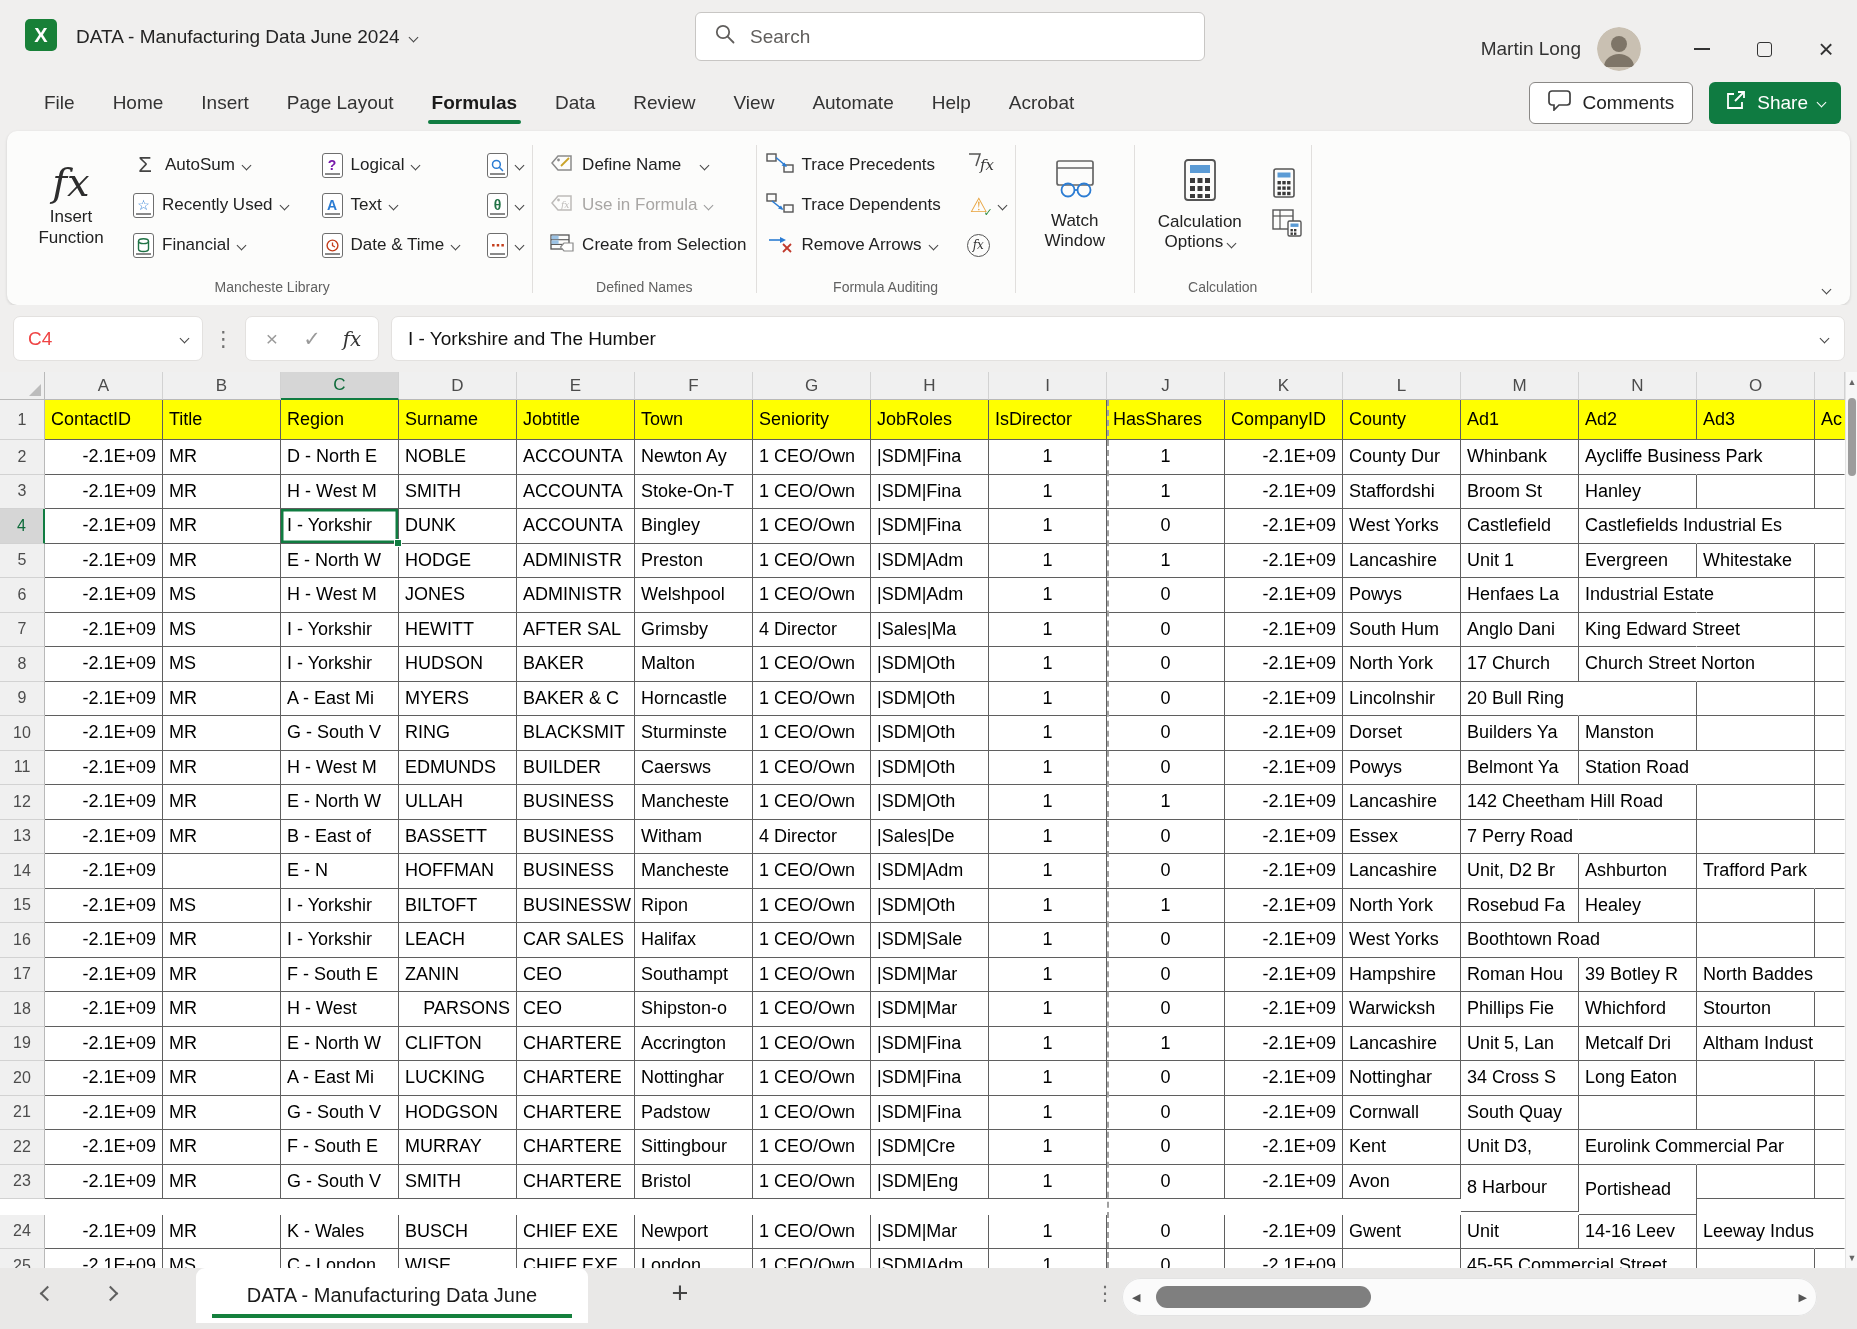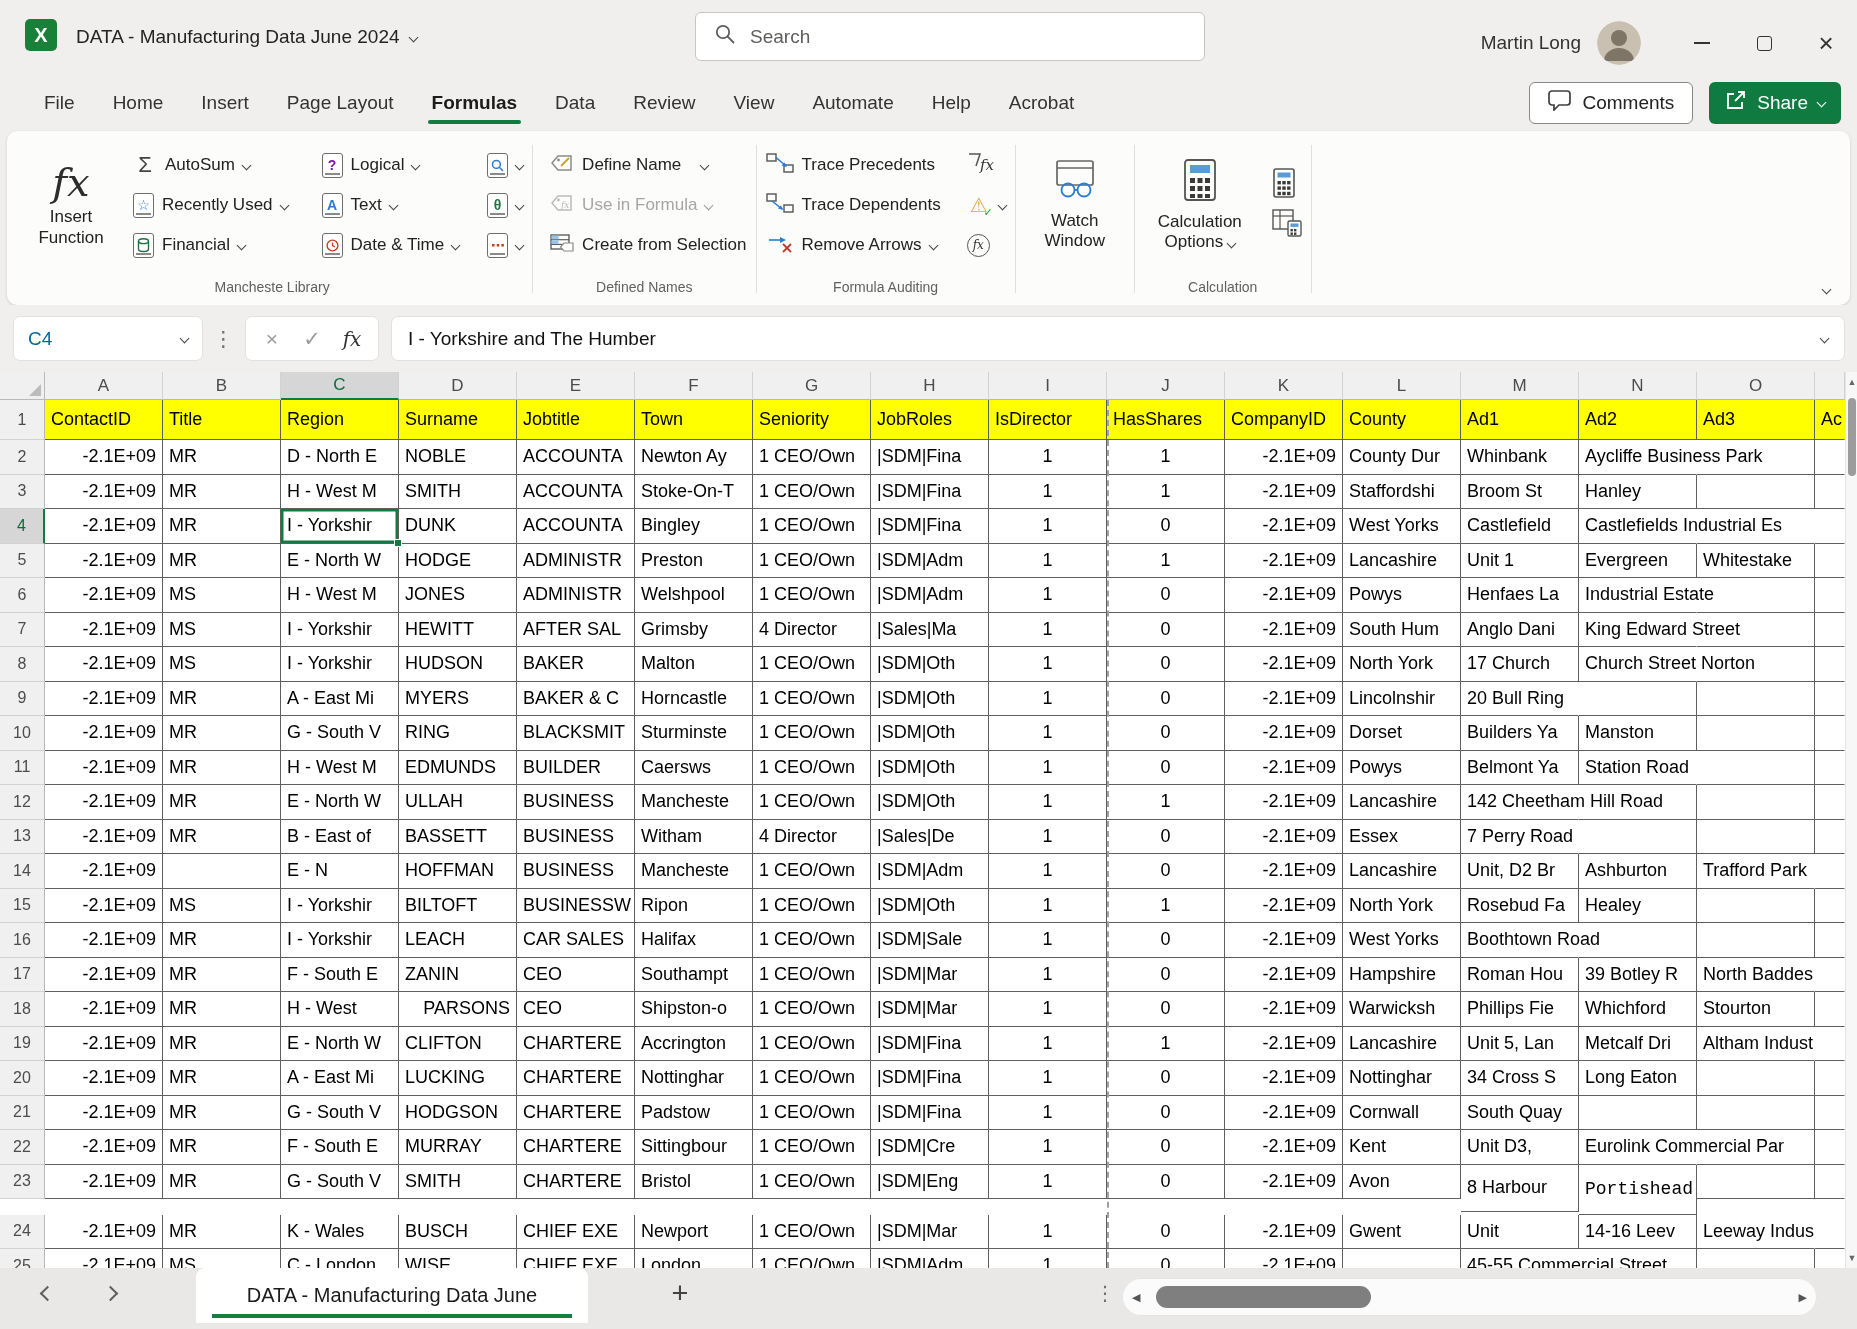--- a/index.html
+++ b/index.html
@@ -5,21 +5,21 @@
   *{box-sizing:border-box;margin:0;padding:0}
   html,body{width:1857px;height:1329px;overflow:hidden}
   body{font-family:"Liberation Sans","DejaVu Sans",sans-serif;background:#f0efee}
   .app{position:relative;width:1857px;height:1329px;background:#f0efee;overflow:hidden}
 
   
   .titlebar{position:absolute;top:0;left:0;right:0;height:74px;display:flex;align-items:center}
   .tleft{display:flex;align-items:center;gap:16px;padding-left:22px}
   .apptitle{font-size:19px;color:#242424;display:flex;align-items:center;gap:10px}
   .searchbox{position:absolute;left:695px;top:12px;width:510px;height:49px;background:#fff;border:1px solid #c8c6c4;border-radius:6px;display:flex;align-items:center;gap:14px;padding:0 18px;color:#605e5c;font-size:19px}
-  .tright{position:absolute;right:0;top:6px;height:74px;display:flex;align-items:center}
+  .tright{position:absolute;right:0;top:12px;height:74px;display:flex;align-items:center}
   .username{font-size:19px;color:#333;margin-right:16px}
   .avatar{width:44px;height:44px;border-radius:50%;overflow:hidden;margin-right:30px}
   .wctl{width:62px;height:74px;display:flex;align-items:center;justify-content:center;color:#222}
   .min-glyph{display:block;width:16px;height:2px;background:#333}
   .max-glyph{display:block;width:15px;height:15px;border:1.6px solid #333;border-radius:3px}
   .close-glyph{font-size:26px;line-height:1;color:#333}
 
   
   .tabrow{position:absolute;top:74px;left:0;right:0;height:57px;display:flex;align-items:center;padding:0 16px 0 28px}
   .rtabs{display:flex;align-items:center;gap:6px}
@@ -50,21 +50,21 @@
   .book::after{content:"";position:absolute;left:2px;right:2px;bottom:2px;height:1.4px;background:#8a8a8a}
   .bglyph{font-size:14px;font-weight:bold;line-height:1}
   .circle-fx{width:23px;height:23px;border:1.7px solid #555;border-radius:50%;display:flex;align-items:center;justify-content:center;font-family:"DejaVu Serif",serif;font-style:italic;font-size:12px;color:#333;flex:none}
   .warnwrap{position:relative;width:24px;text-align:center}
   .warn{font-size:20px;color:#e8a33d}
   .warncheck{position:absolute;right:-2px;bottom:-2px;font-size:11px;color:#2e8b3d;font-weight:bold}
   .collapse-chev{position:absolute;right:20px;bottom:12px}
 
   
   .fbar{position:absolute;top:305px;left:0;right:0;height:67px;display:flex;align-items:center;background:#f0efee}
-  .namebox{margin-left:13px;width:190px;height:45px;background:#fff;border:1px solid #e3e1df;border-radius:7px;display:flex;align-items:center;justify-content:space-between;padding:0 14px;font-size:19px;color:#0369a1}
+  .namebox{margin-left:13px;width:190px;height:45px;background:#fff;border:1px solid #e3e1df;border-radius:7px;display:flex;align-items:center;justify-content:space-between;padding:0 14px;font-size:19px;color:#ef4444}
   .vdots{color:#707070;font-size:21px;margin:0 10px;letter-spacing:1px}
   .fbtns{height:45px;background:#fff;border:1px solid #e3e1df;border-radius:7px;display:flex;align-items:center;padding:0 6px}
   .fbtn{width:40px;height:40px;display:flex;align-items:center;justify-content:center;font-size:21px;color:#9a9a9a}
   .fbtn.fx{font-family:"DejaVu Serif",serif;font-style:italic;color:#333;font-size:20px}
   .ffield{flex:1;margin:0 12px;height:45px;background:#fff;border:1px solid #e3e1df;border-radius:7px;display:flex;align-items:center;padding:0 16px;font-size:19px;color:#111}
   .ffield .ftext{flex:1;white-space:nowrap;overflow:hidden}
 
   
   .grid{position:absolute;top:372px;left:0;width:1845px;height:896px;background:#fff;overflow:hidden}
   .grow{display:flex;width:1845px}
@@ -1654,21 +1654,21 @@
         </div>
         <div class="cell num" style="width: 118px; height: 34.5px;">
           <span>-2.1E+09</span>
         </div>
         <div class="cell" style="width: 118px; height: 34.5px;">
           <span>Avon</span>
         </div>
         <div class="cell" style="width: 118px; height: 47px;">
           <span>8 Harbour</span>
         </div>
-        <div class="cell" style="width: 118px; height: 50px; font-family: Liberation Mono, monospace;">
+        <div class="cell" style="width: 118px; height: 50px;">
           <span>Portishead</span>
         </div>
         <div class="cell" style="width: 118px; height: 34.5px;"></div>
         <div class="cell no-right" style="width: 30px; height: 34.5px;"></div>
       </div>
       <div class="grow">
         <div class="row-num" style="width: 45px; height: 34.5px;">
           <span>24</span>
         </div>
         <div class="cell num" style="width: 118px; height: 34.5px;">

